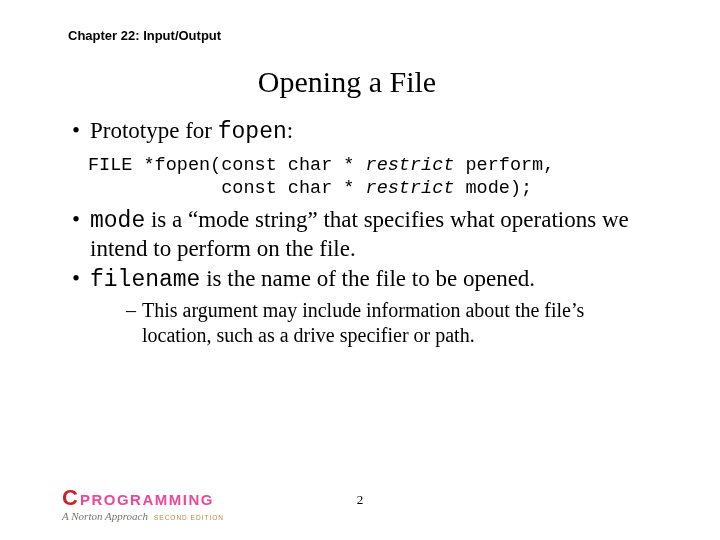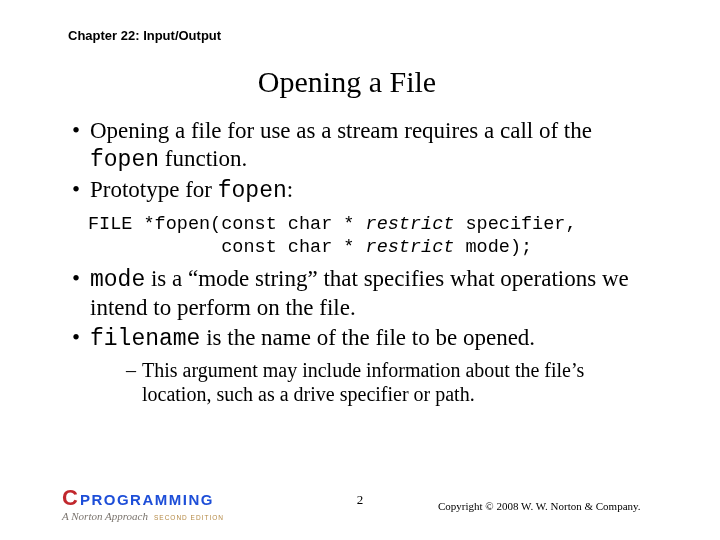--- a/index.html
+++ b/index.html
@@ -13,46 +13,43 @@
   .code-inline { font-family: "Courier New", Courier, monospace; }
   .codeblock { font-family: "Courier New", Courier, monospace; font-size: 18.5px; white-space: pre; margin: 8px 0 6px 30px; line-height: 1.25; }
   .codeblock .ital { font-style: italic; font-family: Liberation Mono, monospace; }
   ul.lvl2 { list-style: none; padding-left: 36px; margin: 4px 0 8px 0; }
   ul.lvl2 > li { position: relative; padding-left: 16px; font-size: 20px; line-height: 1.22; }
   ul.lvl2 > li::before { content: "–"; position: absolute; left: 0; top: 0; }
   .footer { position: absolute; left: 0; bottom: 12px; width: 720px; height: 48px; }
   .logo { position: absolute; left: 62px; bottom: 6px; width: 188px; }
   .logo-top { display: flex; align-items: baseline; gap: 2px; }
   .logo-c { font-family: Arial, Helvetica, sans-serif; font-weight: 900; font-size: 22px; color: #c1272d; letter-spacing: 0; line-height: 1; }
-  .logo-prog { font-family: Arial, Helvetica, sans-serif; font-weight: 900; font-size: 15px; color: #1d4ed8; letter-spacing: 1.5px; line-height: 1; }
+  .logo-prog { font-family: Arial, Helvetica, sans-serif; font-weight: 900; font-size: 15px; color: #ec4899; letter-spacing: 1.5px; line-height: 1; }
   .logo-sub { display: flex; align-items: baseline; gap: 6px; margin-top: 1px; }
   .logo-modern { font-family: "Times New Roman", serif; font-style: italic; font-size: 11px; color: #7a746e; }
   .logo-ed { font-family: Arial, Helvetica, sans-serif; font-size: 6.5px; letter-spacing: 1px; color: #b58a46; }
   .pagenum { position: absolute; left: 50%; transform: translateX(-50%); bottom: 20px; font-family: "Times New Roman", serif; font-size: 13px; }
   .copyright { position: absolute; right: 62px; bottom: 14px; font-family: "Times New Roman", serif; font-size: 11px; line-height: 1.25; text-align: left; width: 220px; }
 </style>
 </head>
 <body>
 
 <div class="slide">
 
   <div class="chapter">Chapter 22: Input/Output</div>
 
   <div class="title">Opening a File</div>
 
   <ul class="lvl1">
     <li>
-      <span>Opening a file for use as a stream requires a call of the </span><span class="code-inline">fopen</span><span> function.</span>
-    </li>
-    <li>
       <span>Prototype for </span><span class="code-inline">fopen</span><span>:</span>
     </li>
   </ul>
 
-  <div class="codeblock"><span>FILE *fopen(const char * </span><span class="ital">restrict</span><span> specifier,</span>
+  <div class="codeblock"><span>FILE *fopen(const char * </span><span class="ital">restrict</span><span> perform,</span>
 <span>            const char * </span><span class="ital">restrict</span><span> mode);</span></div>
 
   <ul class="lvl1">
     <li>
       <span class="code-inline">mode</span><span> is a “mode string” that specifies what operations we intend to perform on the file.</span>
     </li>
     <li>
       <span class="code-inline">filename</span><span> is the name of the file to be opened.</span>
       <ul class="lvl2">
         <li><span>This argument may include information about the file’s location, such as a drive specifier or path.</span></li>
@@ -66,17 +63,16 @@
         <span class="logo-c">C</span>
         <span class="logo-prog">PROGRAMMING</span>
       </div>
       <div class="logo-sub">
         <span class="logo-modern">A Norton Approach</span>
         <span class="logo-ed">SECOND EDITION</span>
       </div>
     </div>
     <div class="pagenum">2</div>
     <div class="copyright">
-      <div>Copyright © 2008 W. W. Norton &amp; Company.</div>
     </div>
   </div>
 
 </div>
 
 </body></html>

